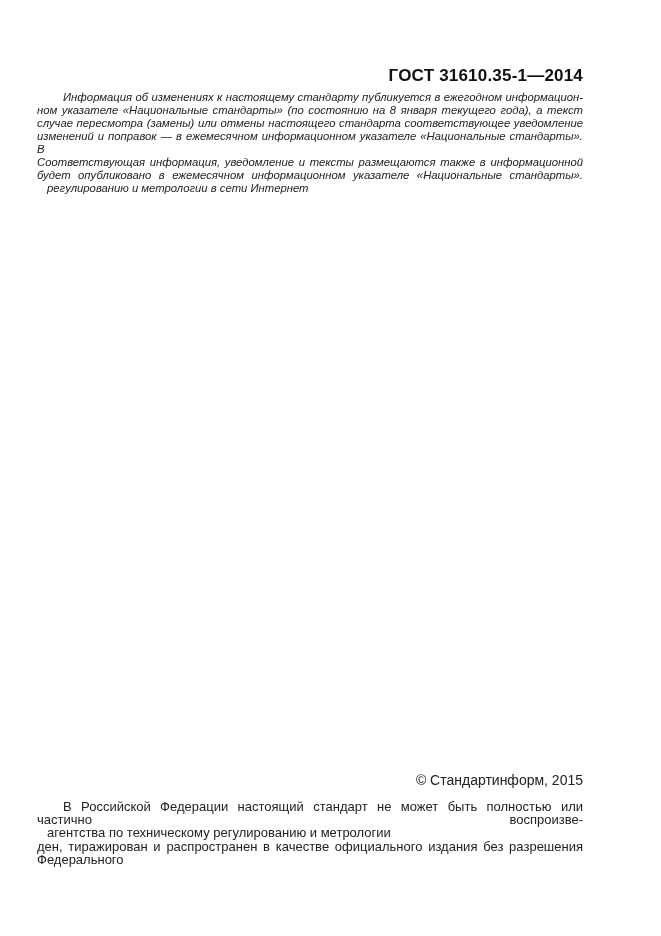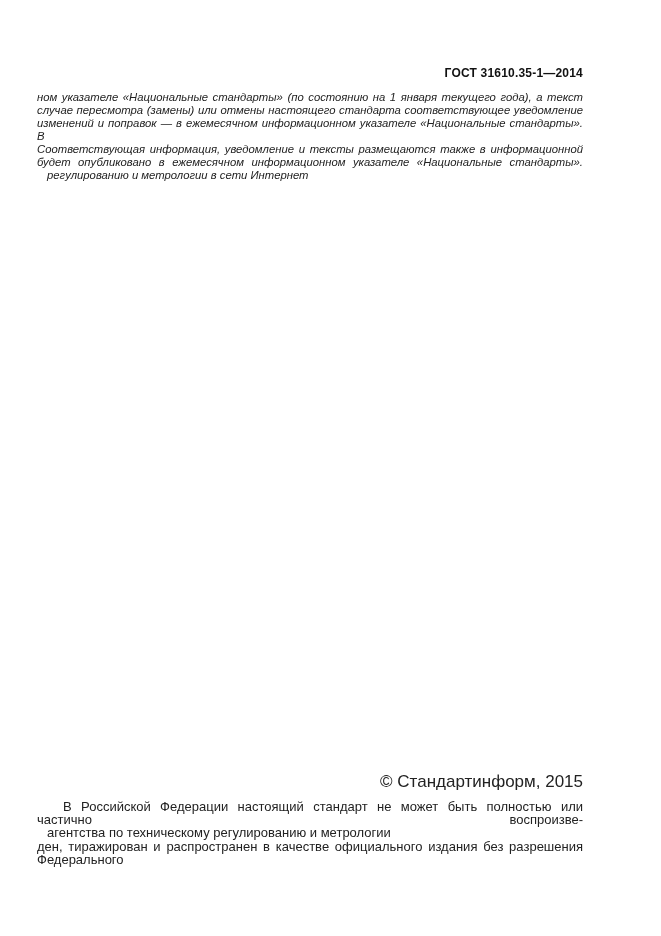--- a/index.html
+++ b/index.html
@@ -15,21 +15,21 @@
     font-family: "Liberation Sans", sans-serif;
     color: #1c1c1c;
     overflow: hidden;
   }
   .std-header {
     position: absolute;
     top: 66px;
     left: 37px;
     width: 546px;
     text-align: right;
-    font-size: 12px;
+    font-size: 17px;
     font-weight: bold;
     color: #111111;
     letter-spacing: 0.2px;
   }
   .intro-block {
     position: absolute;
     top: 91px;
     left: 37px;
     width: 546px;
     font-style: italic;
@@ -48,21 +48,21 @@
   .jline.last-line {
     text-align-last: left;
     margin-left: 10px;
   }
   .copyright-line {
     position: absolute;
     top: 772px;
     left: 37px;
     width: 546px;
     text-align: right;
-    font-size: 17px;
+    font-size: 14px;
     color: #222222;
   }
   .legal-block {
     position: absolute;
     top: 800px;
     left: 37px;
     width: 546px;
     font-size: 13px;
     line-height: 13.2px;
     color: #222222;
@@ -79,21 +79,22 @@
   }
 </style>
 </head>
 <body>
 
 <div class="page">
 
   <div class="std-header">ГОСТ 31610.35-1—2014</div>
 
   <div class="intro-block">
-    <div class="jline">ном указателе «Национальные стандарты» (по состоянию на 1 января текущего года), а текст</div>
+    <div class="jline first-line">Информация об изменениях к настоящему стандарту публикуется в ежегодном информацион-</div>
+    <div class="jline">ном указателе «Национальные стандарты» (по состоянию на 8 января текущего года), а текст</div>
     <div class="jline">случае пересмотра (замены) или отмены настоящего стандарта соответствующее уведомление</div>
     <div class="jline">изменений и поправок — в ежемесячном информационном указателе «Национальные стандарты». В</div>
     <div class="jline">Соответствующая информация, уведомление и тексты размещаются также в информационной</div>
     <div class="jline">будет опубликовано в ежемесячном информационном указателе «Национальные стандарты».</div>
     <div class="jline last-line">регулированию и метрологии в сети Интернет</div>
   </div>
 
   <div class="copyright-line">© Стандартинформ, 2015</div>
 
   <div class="legal-block">

